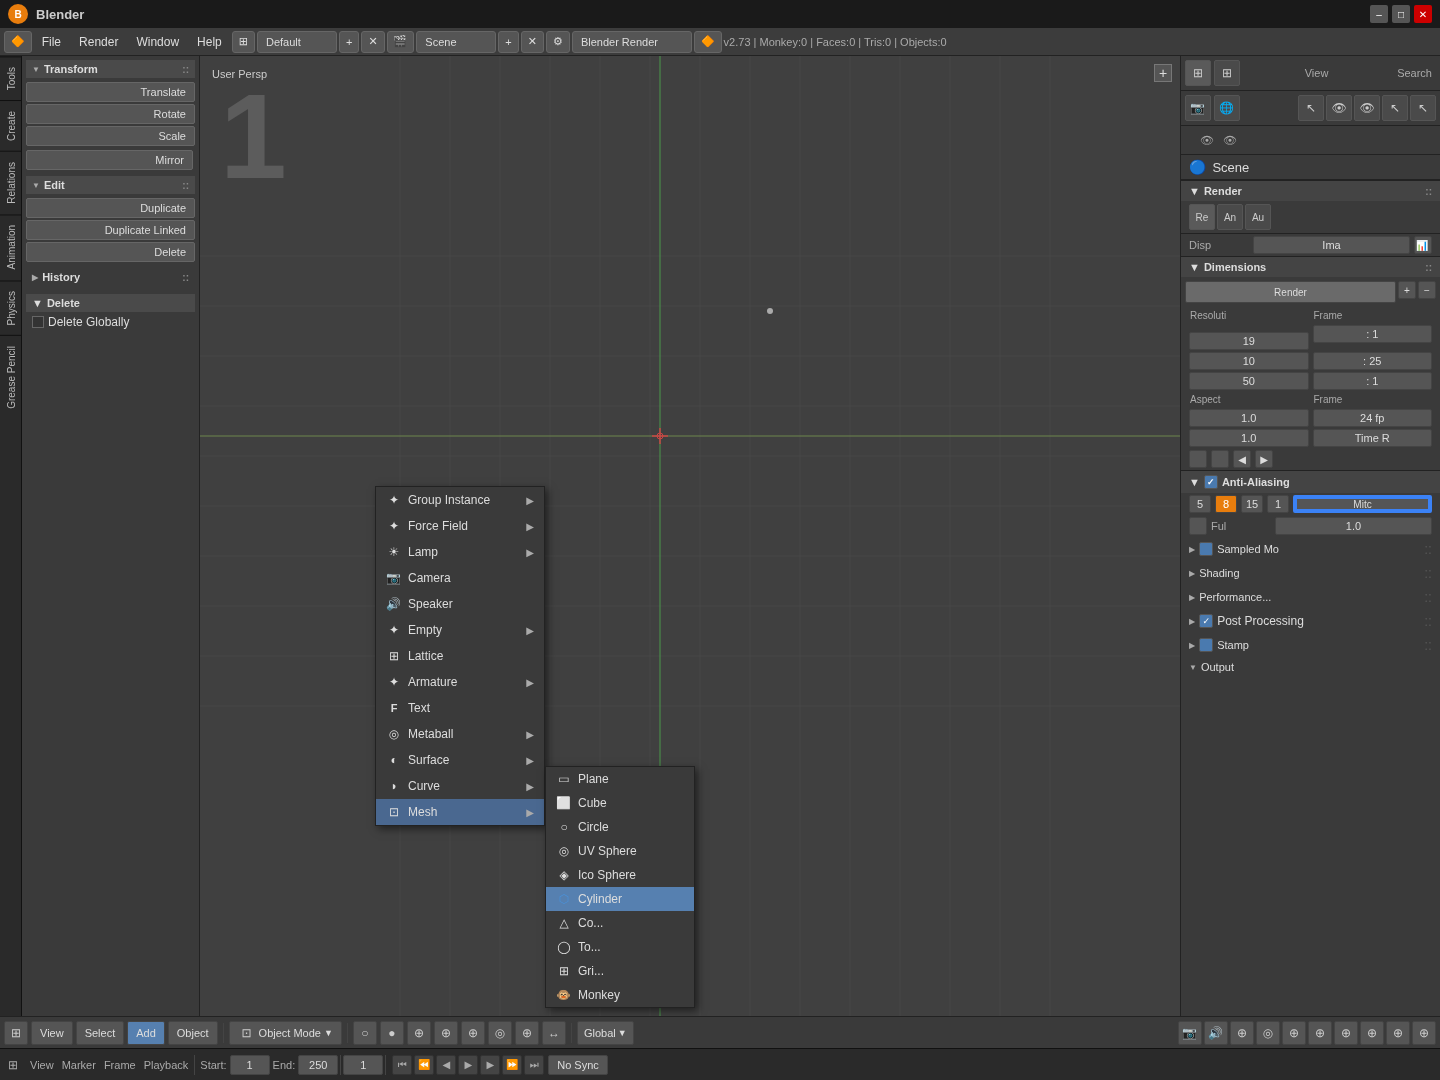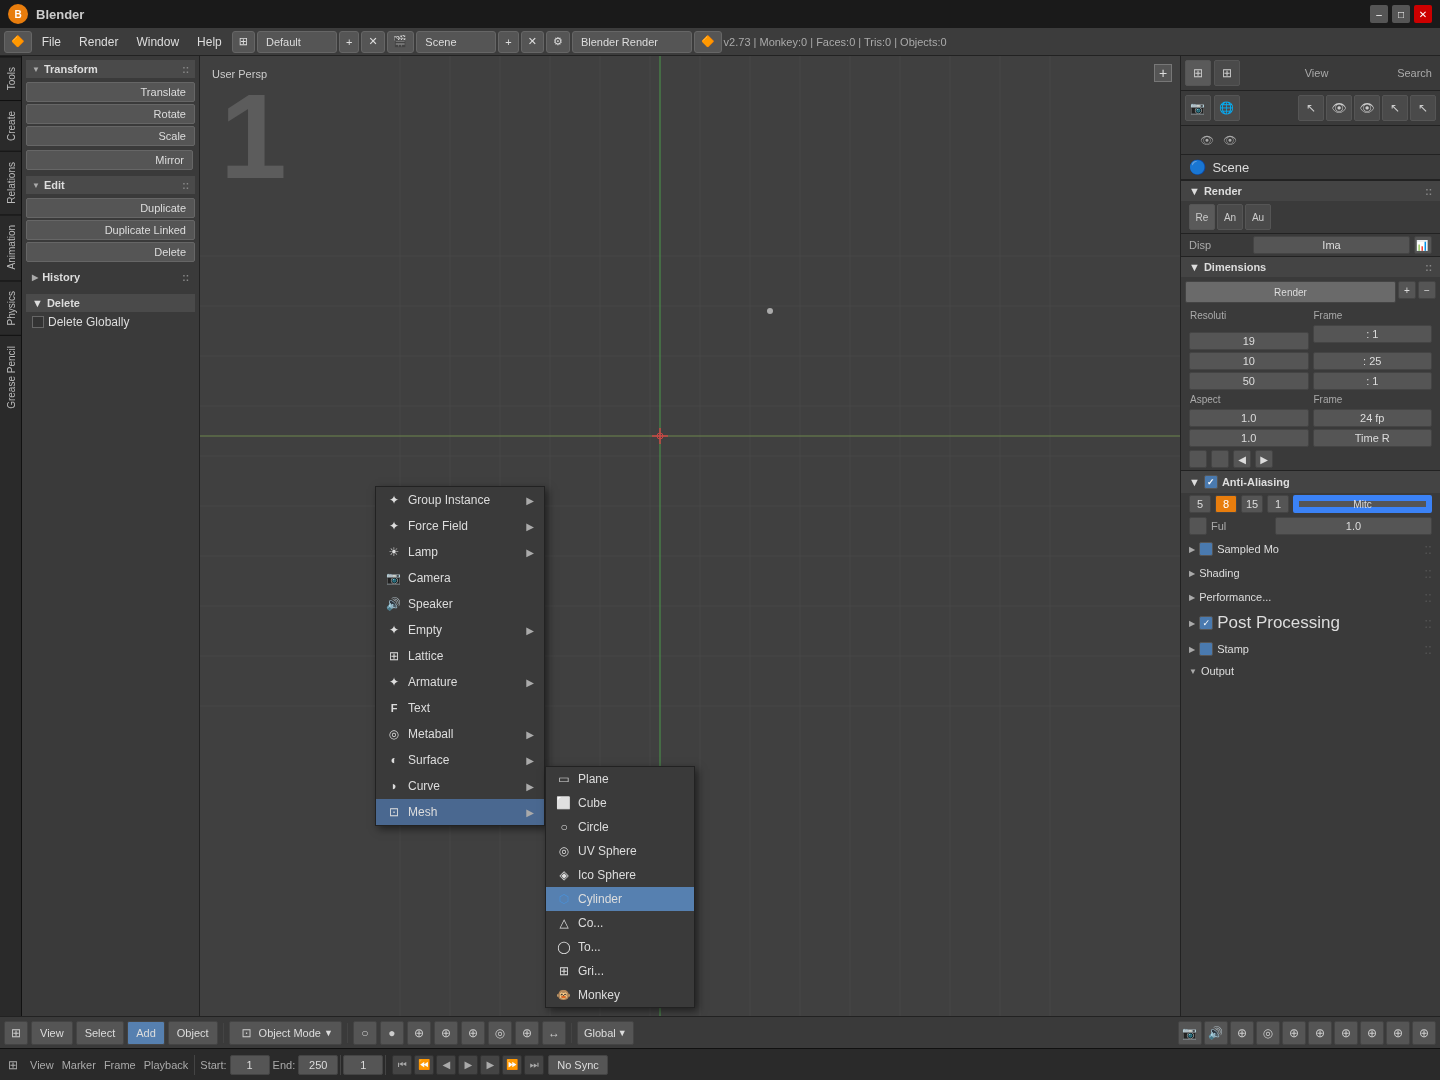--- a/index.html
+++ b/index.html
@@ -269,21 +269,21 @@
     .aa-num-btn {
       width: 22px; height: 18px; background: #555;
       border: 1px solid #444; border-radius: 2px;
       font-size: 11px; color: #ddd;
       display: flex; align-items: center; justify-content: center;
       cursor: pointer;
     }
     .aa-num-btn.active { background: #e87d0d; color: white; }
     .aa-select {
       flex: 1; height: 18px; background: #555;
-      border: 6px solid #3b82f6; border-radius: 2px;
+      border: 4px solid #3b82f6; border-radius: 2px;
       font-size: 10px; color: #ddd;
       display: flex; align-items: center; justify-content: center;
     }
 
     .sampled-row {
       display: flex; align-items: center; padding: 4px 8px; gap: 4px;
     }
     .expand-tri { font-size: 8px; color: #aaa; cursor: pointer; }
     .sampled-label { font-size: 11px; color: #ddd; flex: 1; }
     .dots-handle { font-size: 14px; color: #555; cursor: grab; }
@@ -792,21 +792,21 @@
 
     <div class="sampled-row">
       <span class="expand-tri">▶</span>
       <span class="sampled-label">Performance...</span>
       <span class="dots-handle">::</span>
     </div>
 
     <div class="post-row">
       <span class="expand-tri">▶</span>
       <div class="post-checkbox">✓</div>
-      <span style="font-size:17px; color:#ddd; flex:1;">Post Processing</span>
+      <span style="font-size:12px; color:#ddd; flex:1;">Post Processing</span>
       <span class="dots-handle">::</span>
     </div>
 
     <div class="sampled-row">
       <span class="expand-tri">▶</span>
       <div class="post-checkbox"></div>
       <span class="sampled-label">Stamp</span>
       <span class="dots-handle">::</span>
     </div>
 

